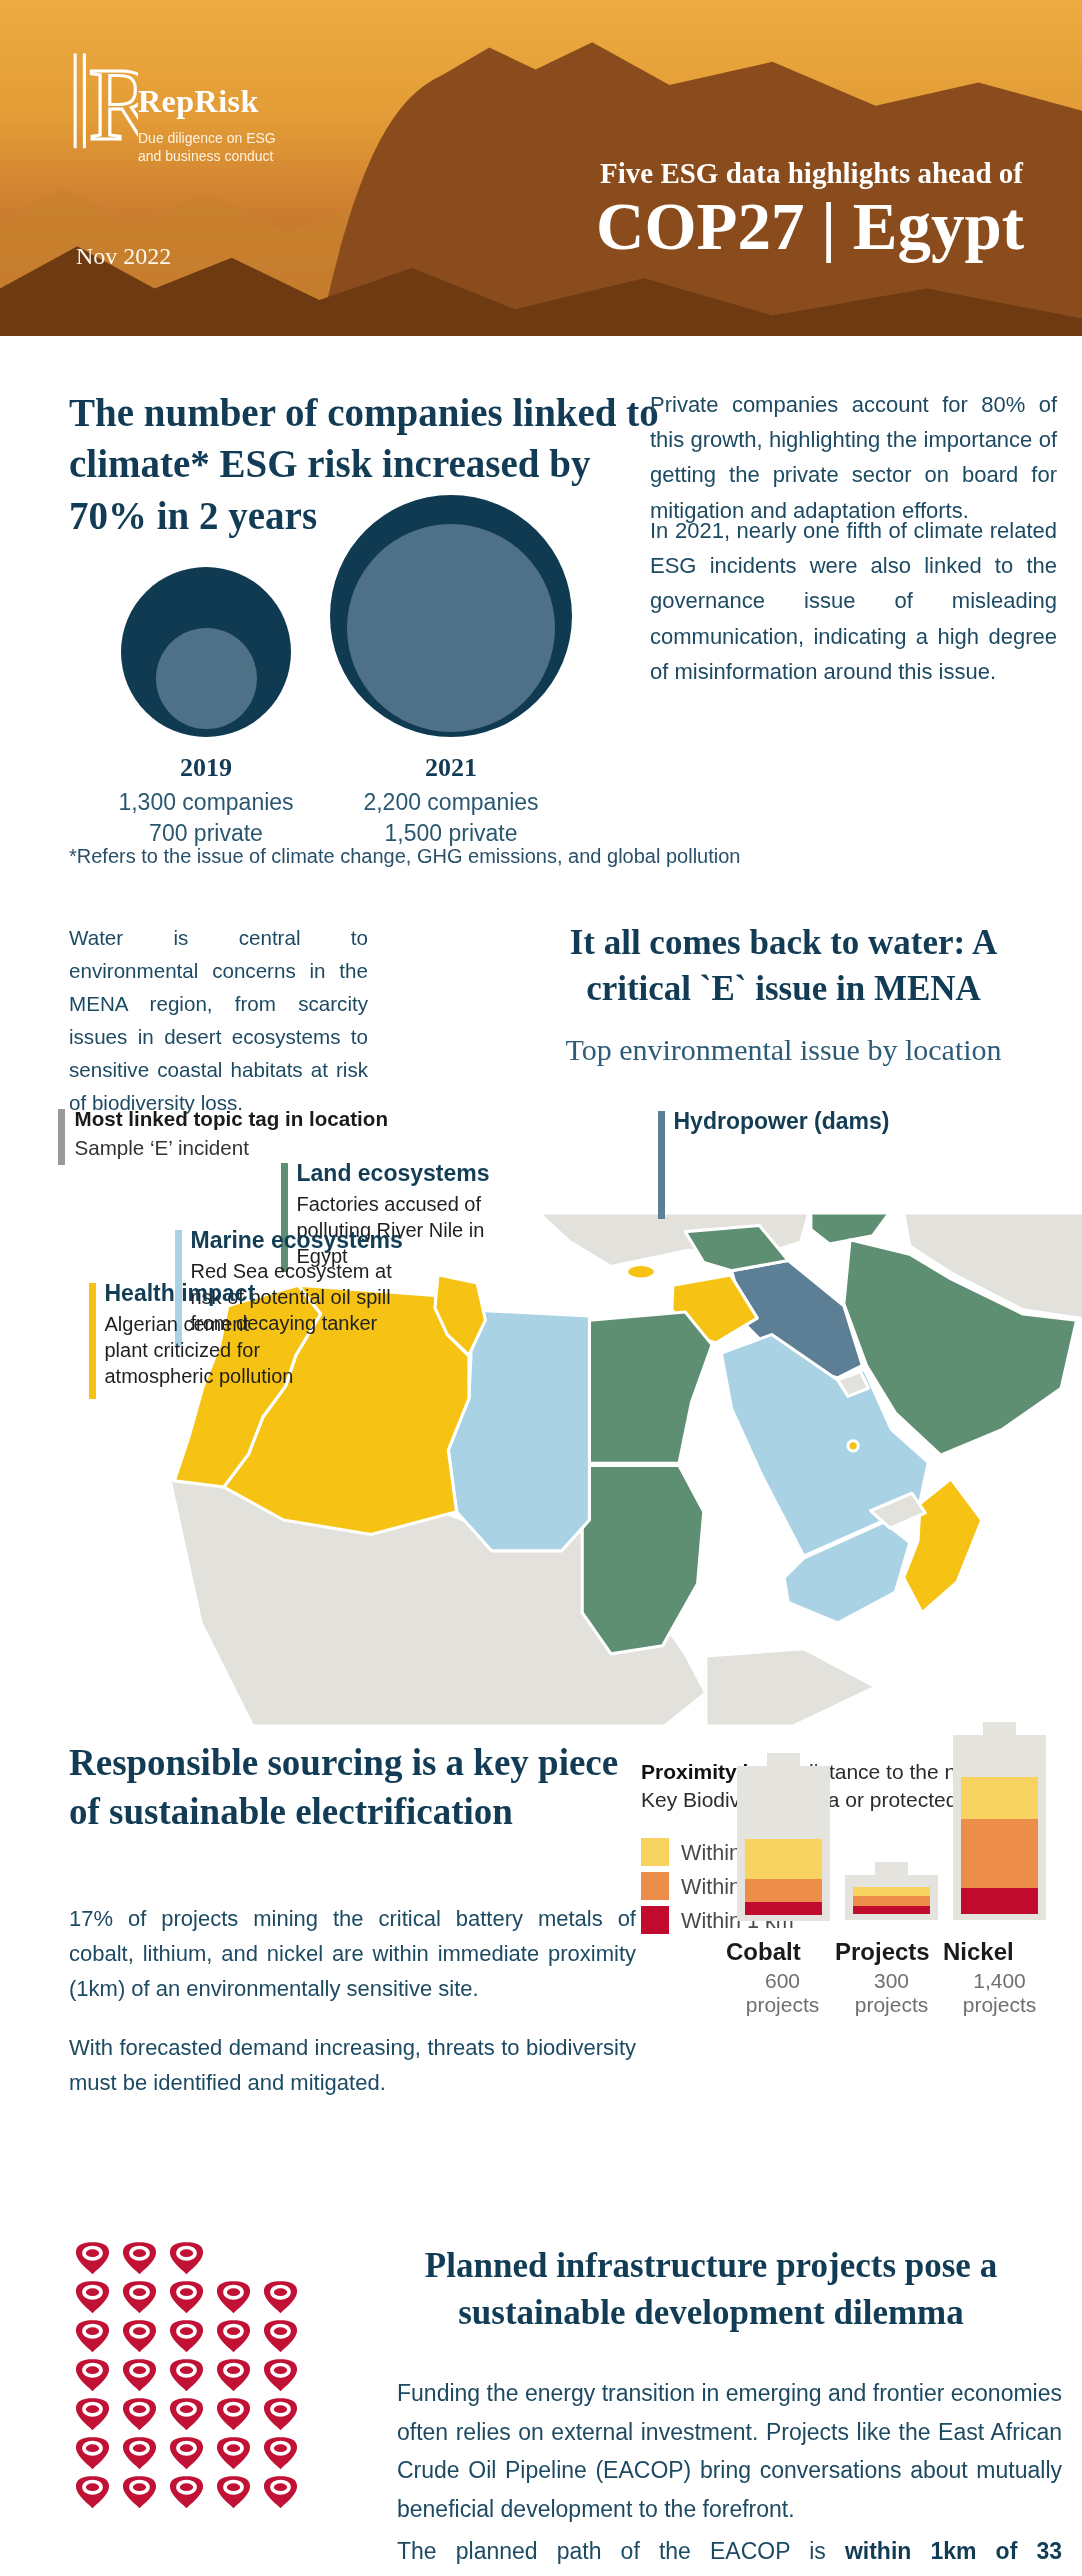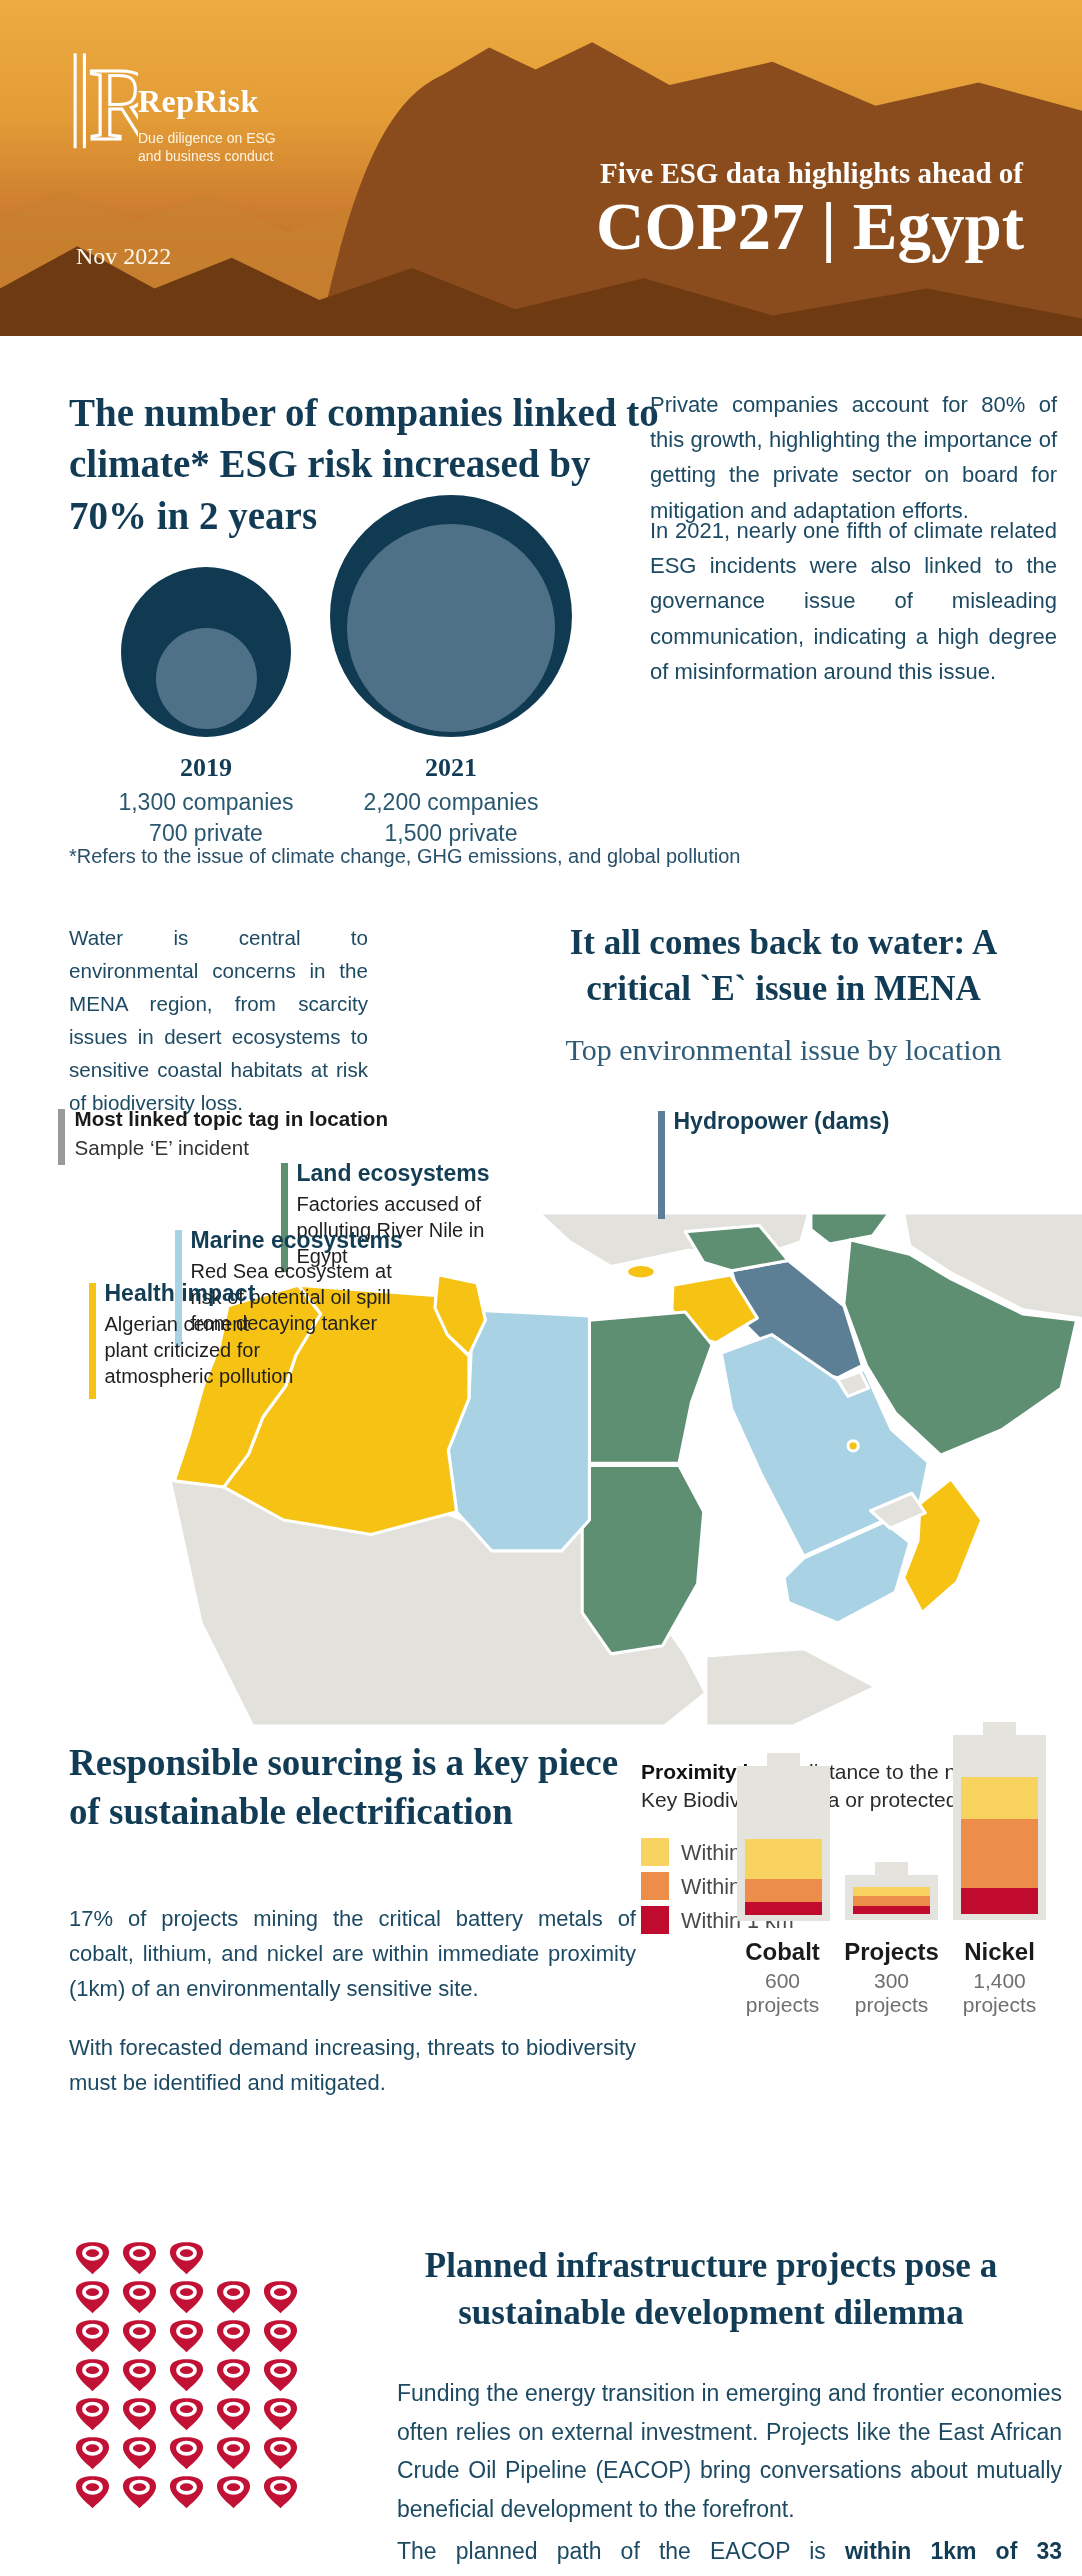--- a/index.html
+++ b/index.html
@@ -77,21 +77,21 @@
   .prox-row{left:641px;height:28px;}
   .prox-swatch{position:absolute;left:0;top:0;width:28px;height:28px;}
   .prox-label{position:absolute;left:40px;top:2.1px;font-size:21.6px;color:#4a4a4a;white-space:nowrap;}
   .battery{position:absolute;width:93px;background:#e4e3de;}
   .battery::before{content:"";position:absolute;top:-13.4px;left:30px;width:33px;height:13.4px;background:#e4e3de;}
   .bat-fill{position:absolute;left:8.2px;right:8.2px;bottom:6.2px;top:0;
     display:flex;flex-direction:column;justify-content:flex-end;}
   .bat-b0{left:737px;top:1766px;height:155px;}
   .bat-b1{left:845px;top:1875px;height:45px;}
   .bat-b2{left:953px;top:1735px;height:185px;}
-  .bat-name{width:113px;text-align:center;font-size:24px;font-weight:bold;color:#1a1a1a;}
+  .bat-name{width:113px;font-size:24px;font-weight:bold;color:#1a1a1a;}
   .bat-sub{width:113px;text-align:center;font-size:21px;color:#6f6f6f;}
 
   
   .pin-grid{left:71px;top:2241px;width:268px;}
   .pin-row{height:39px;}
   .pin{display:inline-block;width:43px;height:34px;margin-right:4.1px;}
   .pin svg{width:100%;height:100%;}
   .pin path{fill:var(--pin,#c11236);}
   .pin ellipse{fill:none;stroke:#fff;stroke-width:9;}
   .s4-heading{left:371px;top:2242px;width:680px;text-align:center;font-size:35px;

